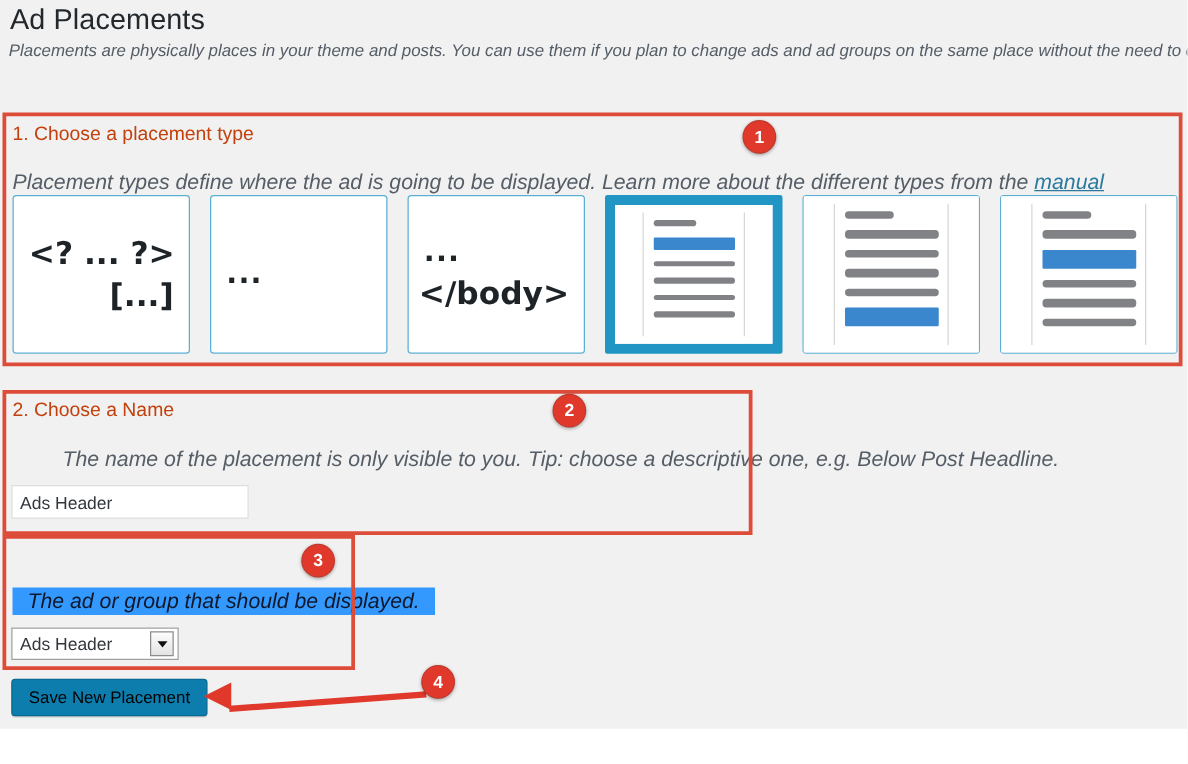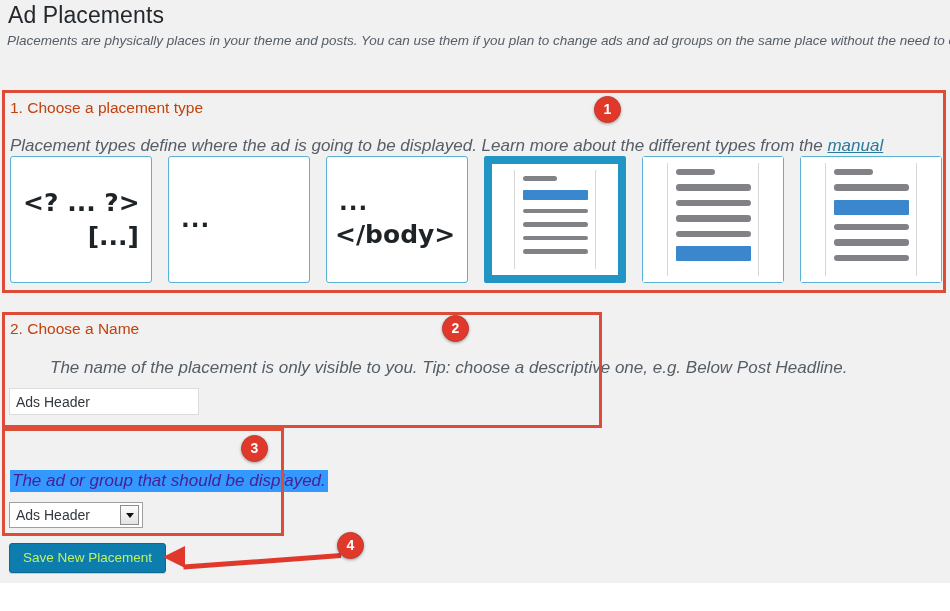--- a/index.html
+++ b/index.html
@@ -116,22 +116,22 @@
     font-style: italic;
     font-size: 17px;
     color: #555d66;
     white-space: nowrap;
   }
   #sec1-desc { left: 10px; top: 136px; }
   #sec2-desc { left: 10px; top: 358px; margin-left: 40px; }
   #sec3-desc {
     left: 10px; top: 470px;
     background: #3399ff;
-    color: #4c1d95;
-    padding: 1px 2px;
+    color: #0f172a;
+    padding: 1px 12px;
   }
 
   
   .cards {
     position: absolute;
     left: 10px; top: 156px;
     display: flex;
     gap: 16px;
   }
   .card {
@@ -243,21 +243,21 @@
 
   
   .save-btn {
     position: absolute;
     left: 9px; top: 543px;
     height: 30px;
     padding: 0 13px;
     background: #0d7dad;
     border: 1px solid #0a6a93;
     border-radius: 3px;
-    color: #bef264;
+    color: #000000;
     font-size: 13.5px;
     line-height: 28px;
     cursor: pointer;
     font-family: "Liberation Sans", sans-serif;
     box-shadow: 0 1px 0 rgba(0,0,0,.15);
     white-space: nowrap;
   }
 </style>
 </head>
 <body>

